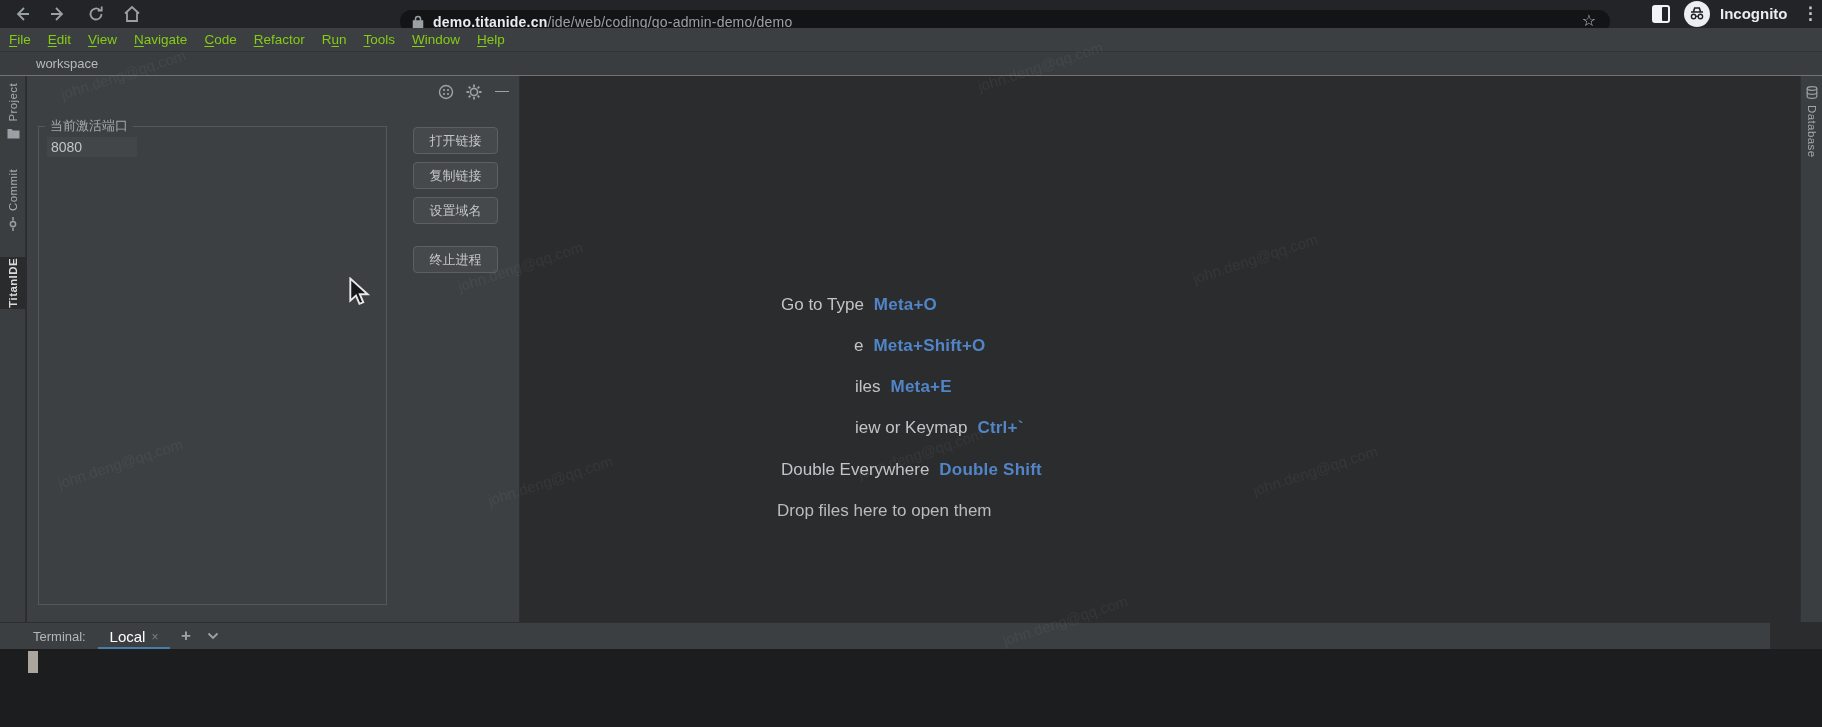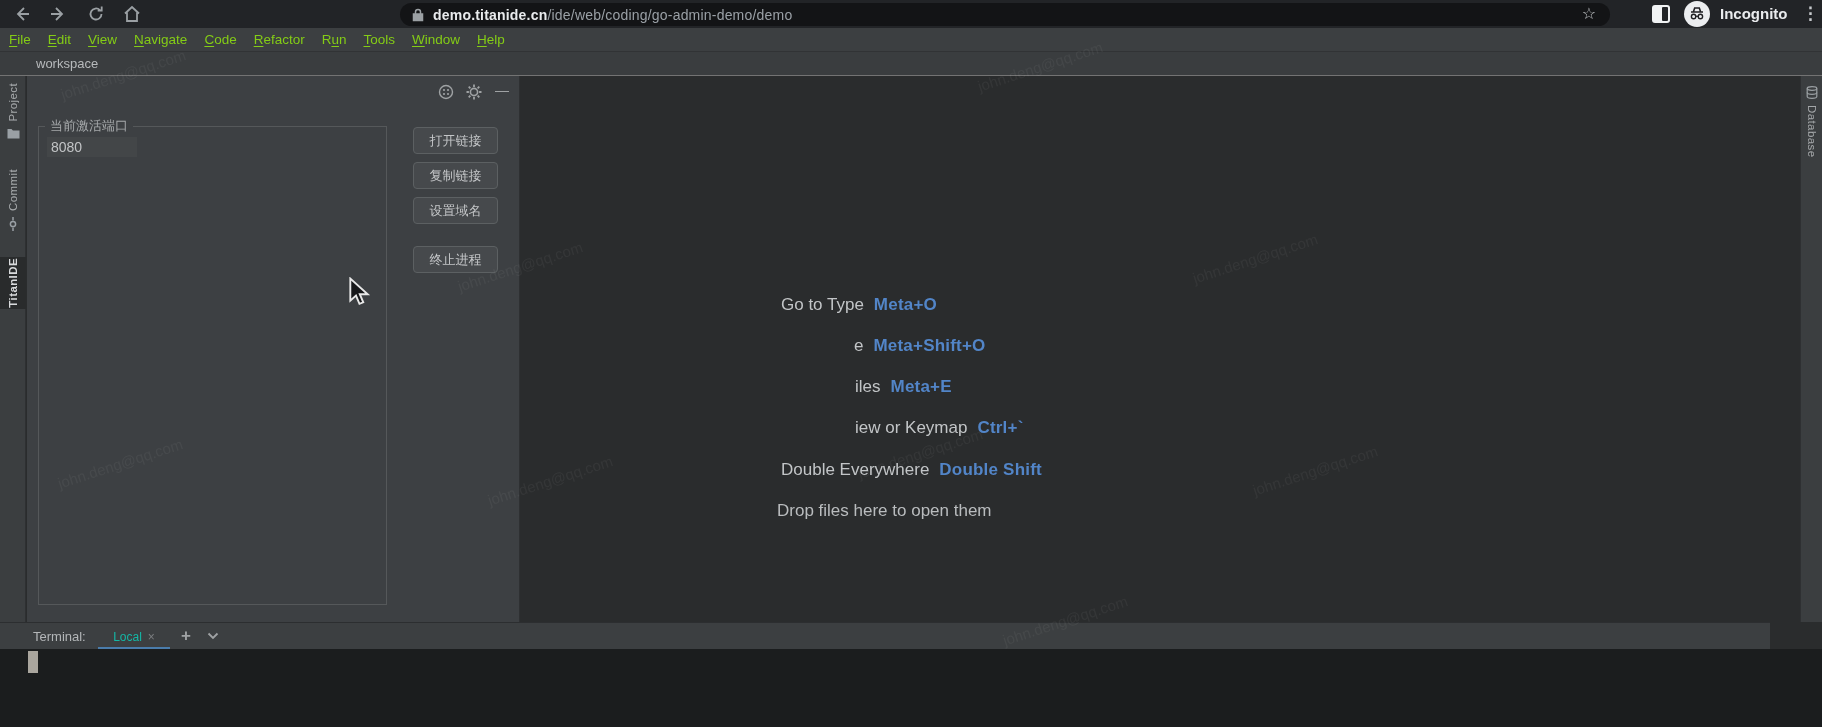--- a/index.html
+++ b/index.html
@@ -3,21 +3,21 @@
 <meta charset="utf-8">
 <style>
   html,body{margin:0;padding:0;background:#1b1d1e;}
   *{box-sizing:border-box;font-family:"Liberation Sans",sans-serif;}
   #app{position:relative;width:1822px;height:727px;overflow:hidden;background:#2a2c2d;}
 
   
   .browser-bar{position:absolute;left:0;top:0;width:1822px;height:28px;background:#222427;}
   .nav-ic{position:absolute;top:4px;width:20px;height:20px;color:#9ba0a4;}
   .nav-ic svg{width:20px;height:20px;display:block;}
-  .url-pill{position:absolute;left:400px;top:3px;width:1210px;height:23px;border-radius:12px;background:#131416;display:flex;align-items:center;padding:4px 12px;}
+  .url-pill{position:absolute;left:400px;top:10px;width:1210px;height:23px;border-radius:12px;background:#131416;display:flex;align-items:center;padding:4px 12px;}
   .lock-ic{margin-right:9px;display:flex;}
   .url-domain{color:#e9ebed;font-size:14px;font-weight:bold;letter-spacing:.2px;}
   .url-path{color:#9aa0a6;font-size:14px;letter-spacing:.2px;}
   .star{position:absolute;right:14px;top:1px;color:#c3c6c9;font-size:16px;}
   .panel-toggle{position:absolute;left:1652px;top:5px;width:18px;height:18px;background:#f1f3f4;border-radius:3px;}
   .panel-toggle::after{content:"";position:absolute;right:2px;top:2px;bottom:2px;width:6px;background:#222427;border-radius:1px;}
   .incog{position:absolute;left:1684px;top:1px;width:26px;height:26px;border-radius:50%;background:#eceef0;display:flex;align-items:center;justify-content:center;}
   .incog svg{width:18px;height:18px;}
   .incog-label{position:absolute;left:1720px;top:5px;color:#e9ebed;font-size:15px;font-weight:bold;}
   .kebab{position:absolute;left:1802px;top:3px;color:#c6c9cc;font-size:17px;font-weight:bold;}
@@ -58,21 +58,21 @@
   .dialog{position:absolute;left:242px;top:344px;width:610px;height:95px;background:#3f4244;border:1px solid #595c5e;box-shadow:0 10px 28px rgba(0,0,0,.5);z-index:40;}
   .dialog-title{height:26px;background:#47494c;border-bottom:1px solid #37393b;display:flex;align-items:center;justify-content:center;color:#c8cacc;font-size:13.5px;}
   .dialog-msg{position:absolute;left:13px;top:35px;color:#b7babc;font-size:14px;}
   .dialog-progress{position:absolute;left:13px;top:59px;width:160px;height:5px;border-radius:2px;background:rgba(255,255,255,.05);}
   .cancel-btn{position:absolute;right:16px;top:44px;width:78px;height:26px;background:#4f5355;border:1px solid #676b6d;border-radius:4px;color:#cfd1d3;font-size:13.5px;display:flex;align-items:center;justify-content:center;cursor:default;}
 
   
   .term-bar{position:absolute;left:0;top:622px;width:1770px;height:27px;background:#3c3f41;border-top:1px solid #2c2e30;}
   .term-label{position:absolute;left:33px;top:6px;color:#b3b6b8;font-size:13px;}
   .term-tab{position:absolute;left:98px;top:0;height:27px;width:72px;display:flex;align-items:center;justify-content:center;gap:6px;}
-  .term-tab .name{color:#14b8a6;font-size:12px;}
+  .term-tab .name{color:#ffffff;font-size:15px;}
   .term-tab .x{color:#7c7f81;font-size:12px;}
   .term-underline{position:absolute;left:98px;top:24px;width:72px;height:3px;background:#4a7cab;}
   .term-plus{position:absolute;left:181px;top:3px;color:#9fa2a4;font-size:17px;font-weight:bold;}
   .term-chevron{position:absolute;left:207px;top:9px;display:flex;color:#9fa2a4;}
   .term-area{position:absolute;left:0;top:649px;width:1822px;height:78px;background:#1b1d1e;}
   .term-cursor{position:absolute;left:28px;top:2px;width:10px;height:22px;background:#aaa69e;}
 
   
   .wm{position:absolute;color:rgba(255,255,255,.05);font-size:15px;transform:rotate(-18deg);white-space:nowrap;pointer-events:none;z-index:5;}
   .cursor{position:absolute;left:346px;top:277px;z-index:60;}

